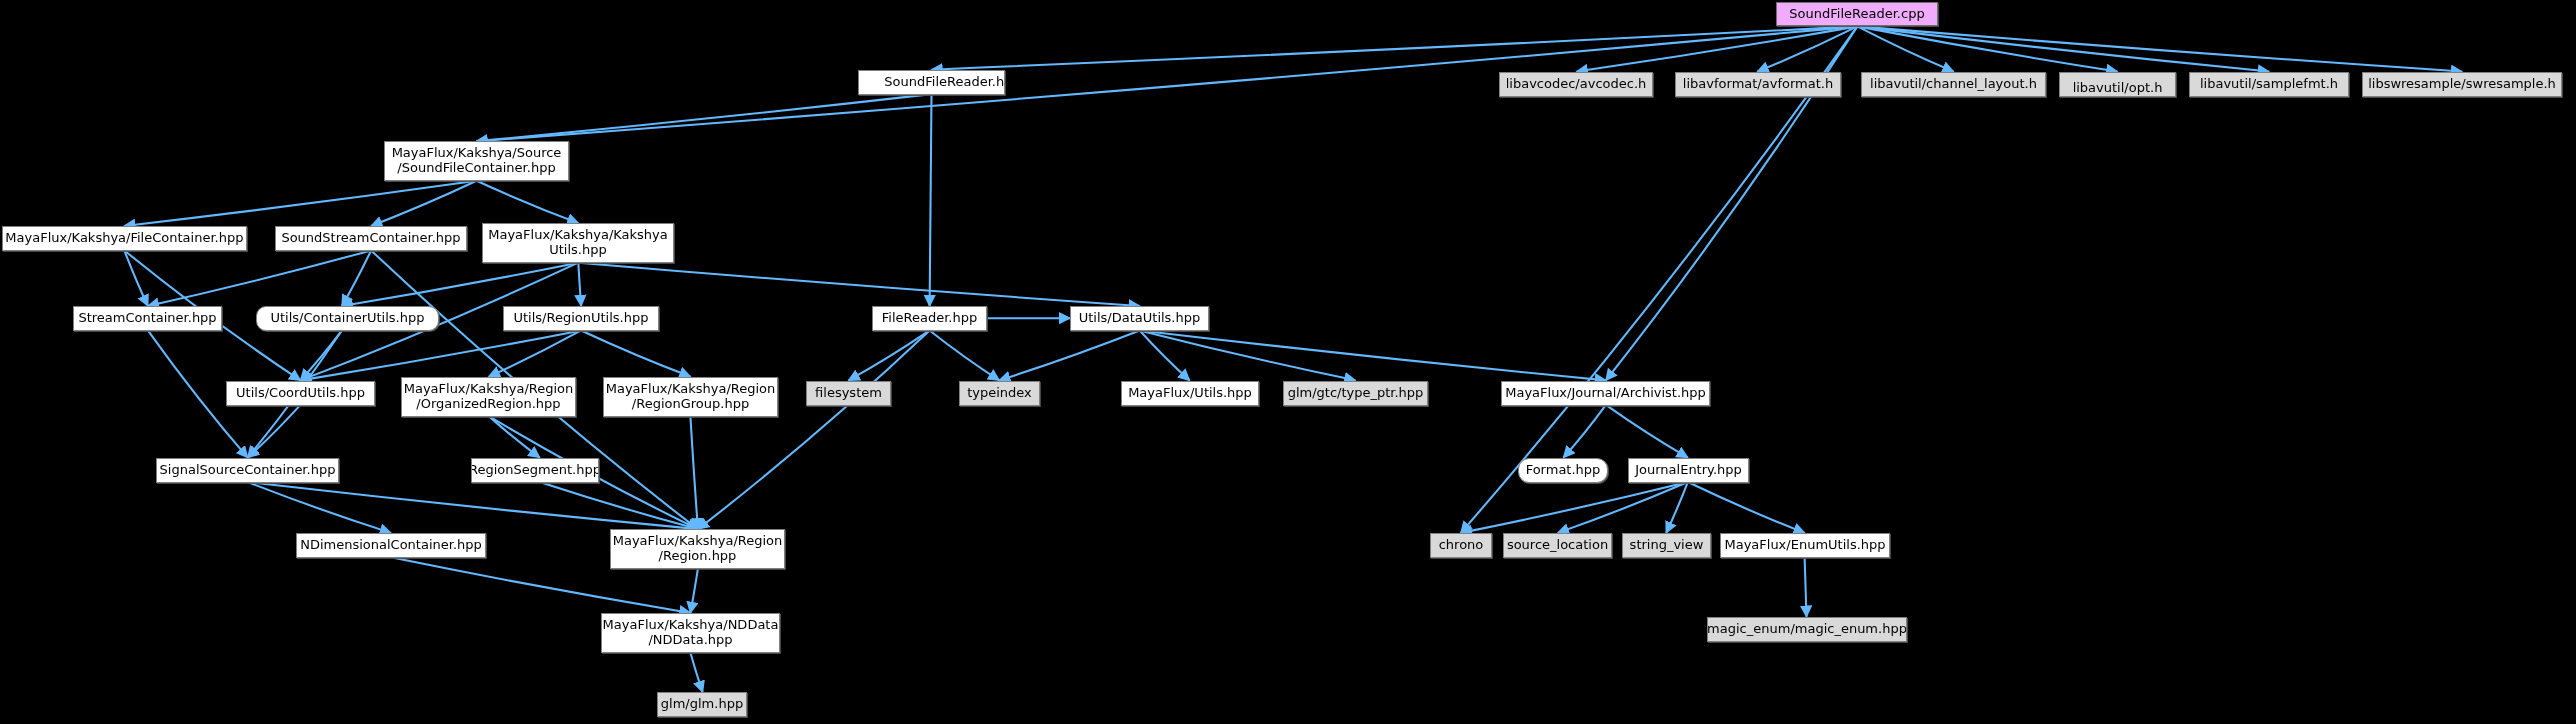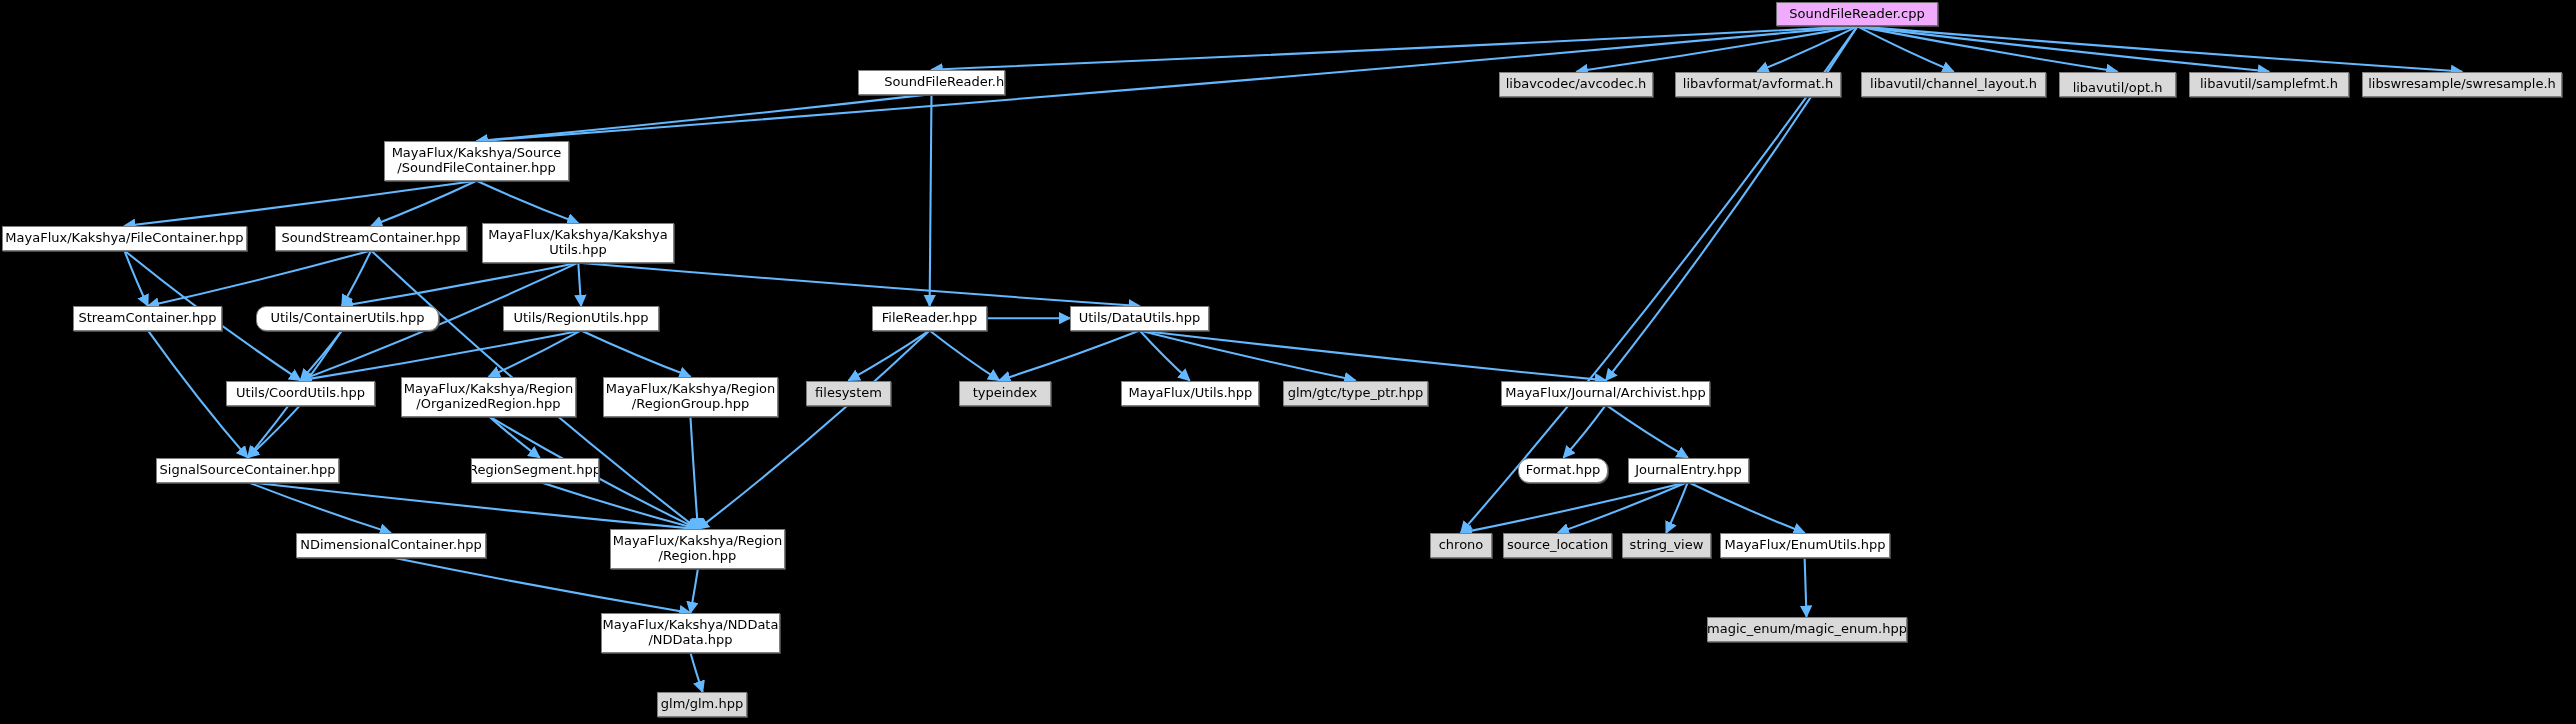--- a/index.html
+++ b/index.html
@@ -100,22 +100,22 @@
       <div class="node white" style="left: 256px; top: 306px; width: 183px; height: 24.5px; font-size: 13px; border-radius: 10px;"><span class="node-label">Utils/ContainerUtils.hpp</span></div>
       <div class="node white" style="left: 503px; top: 306px; width: 156px; height: 24.5px; font-size: 13px;"><span class="node-label">Utils/RegionUtils.hpp</span></div>
       <div class="node white" style="left: 872px; top: 306px; width: 115px; height: 24.5px; font-size: 13px;"><span class="node-label">FileReader.hpp</span></div>
       <div class="node white" style="left: 1070px; top: 306px; width: 139px; height: 24.5px; font-size: 13px;"><span class="node-label">Utils/DataUtils.hpp</span></div>
       <div class="node white" style="left: 226px; top: 381px; width: 149px; height: 24.5px; font-size: 13px;"><span class="node-label">Utils/CoordUtils.hpp</span></div>
       <div class="node white" style="left: 401px; top: 377px; width: 175px; height: 40px; font-size: 13px;"><span class="node-label">MayaFlux/Kakshya/Region
 /OrganizedRegion.hpp</span></div>
       <div class="node white" style="left: 603px; top: 377px; width: 175px; height: 40px; font-size: 13px;"><span class="node-label">MayaFlux/Kakshya/Region
 /RegionGroup.hpp</span></div>
       <div class="node gray" style="left: 806px; top: 381px; width: 85px; height: 24.5px; font-size: 13px;"><span class="node-label">filesystem</span></div>
-      <div class="node gray" style="left: 959px; top: 381px; width: 92px; height: 24.5px; font-size: 13px; text-align: right;"><span class="node-label">typeindex</span></div>
-      <div class="node white" style="left: 1121px; top: 381px; width: 138px; height: 24.5px; font-size: 13px; justify-content: flex-end;"><span class="node-label">MayaFlux/Utils.hpp</span></div>
+      <div class="node gray" style="left: 959px; top: 381px; width: 81px; height: 24.5px; font-size: 13px; text-align: right;"><span class="node-label">typeindex</span></div>
+      <div class="node white" style="left: 1121px; top: 381px; width: 138px; height: 24.5px; font-size: 13px;"><span class="node-label">MayaFlux/Utils.hpp</span></div>
       <div class="node gray" style="left: 1283px; top: 381px; width: 145px; height: 24.5px; font-size: 13px;"><span class="node-label">glm/gtc/type_ptr.hpp</span></div>
       <div class="node white" style="left: 1501px; top: 381px; width: 209px; height: 24.5px; font-size: 13px;"><span class="node-label">MayaFlux/Journal/Archivist.hpp</span></div>
       <div class="node white" style="left: 156px; top: 458px; width: 183px; height: 24.5px; font-size: 13px;"><span class="node-label">SignalSourceContainer.hpp</span></div>
       <div class="node white" style="left: 471px; top: 458px; width: 128px; height: 24.5px; font-size: 13px;"><span class="node-label">RegionSegment.hpp</span></div>
       <div class="node white" style="left: 1518px; top: 458px; width: 90px; height: 24.5px; font-size: 13px; border-radius: 11px;"><span class="node-label">Format.hpp</span></div>
       <div class="node white" style="left: 1628px; top: 458px; width: 121px; height: 24.5px; font-size: 13px;"><span class="node-label">JournalEntry.hpp</span></div>
       <div class="node white" style="left: 296px; top: 533px; width: 190px; height: 24.5px; font-size: 13px;"><span class="node-label">NDimensionalContainer.hpp</span></div>
       <div class="node white" style="left: 610px; top: 529px; width: 175px; height: 40px; font-size: 13px;"><span class="node-label">MayaFlux/Kakshya/Region
 /Region.hpp</span></div>
       <div class="node gray" style="left: 1430px; top: 533px; width: 62px; height: 24.5px; font-size: 13px;"><span class="node-label">chrono</span></div>

